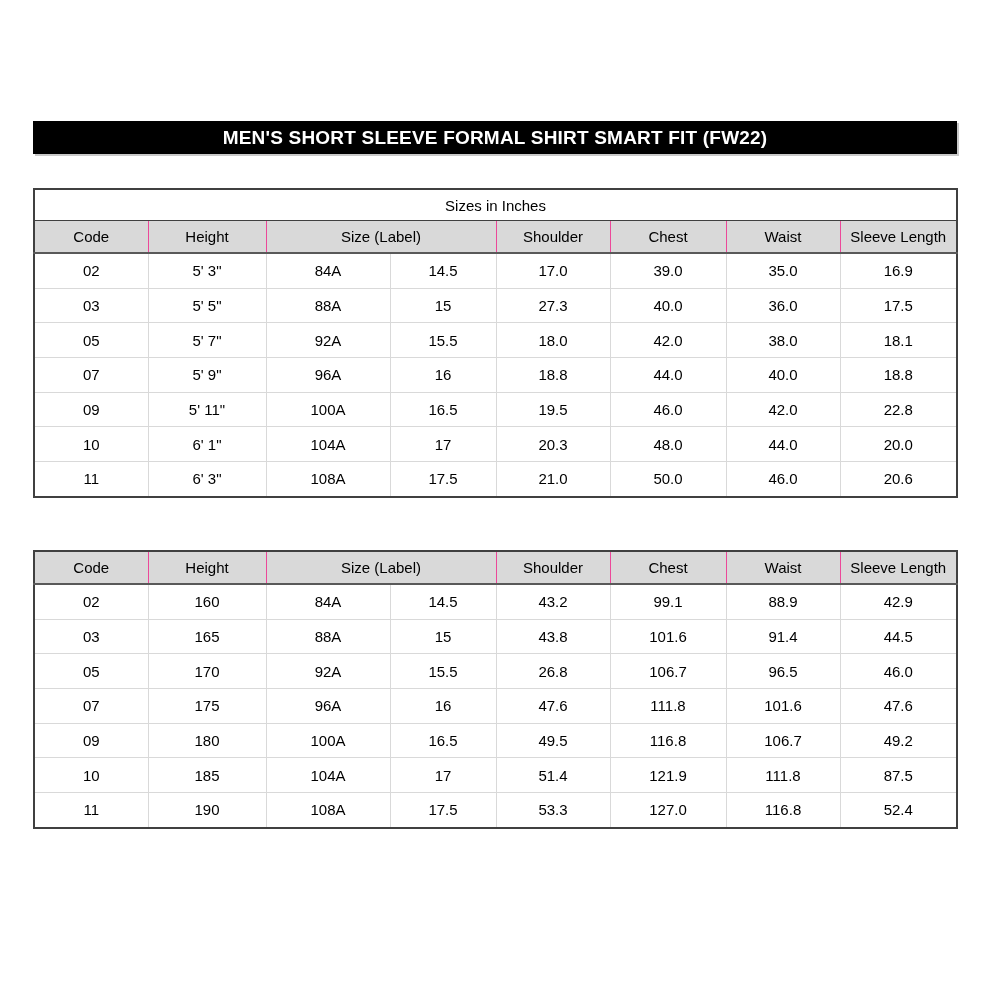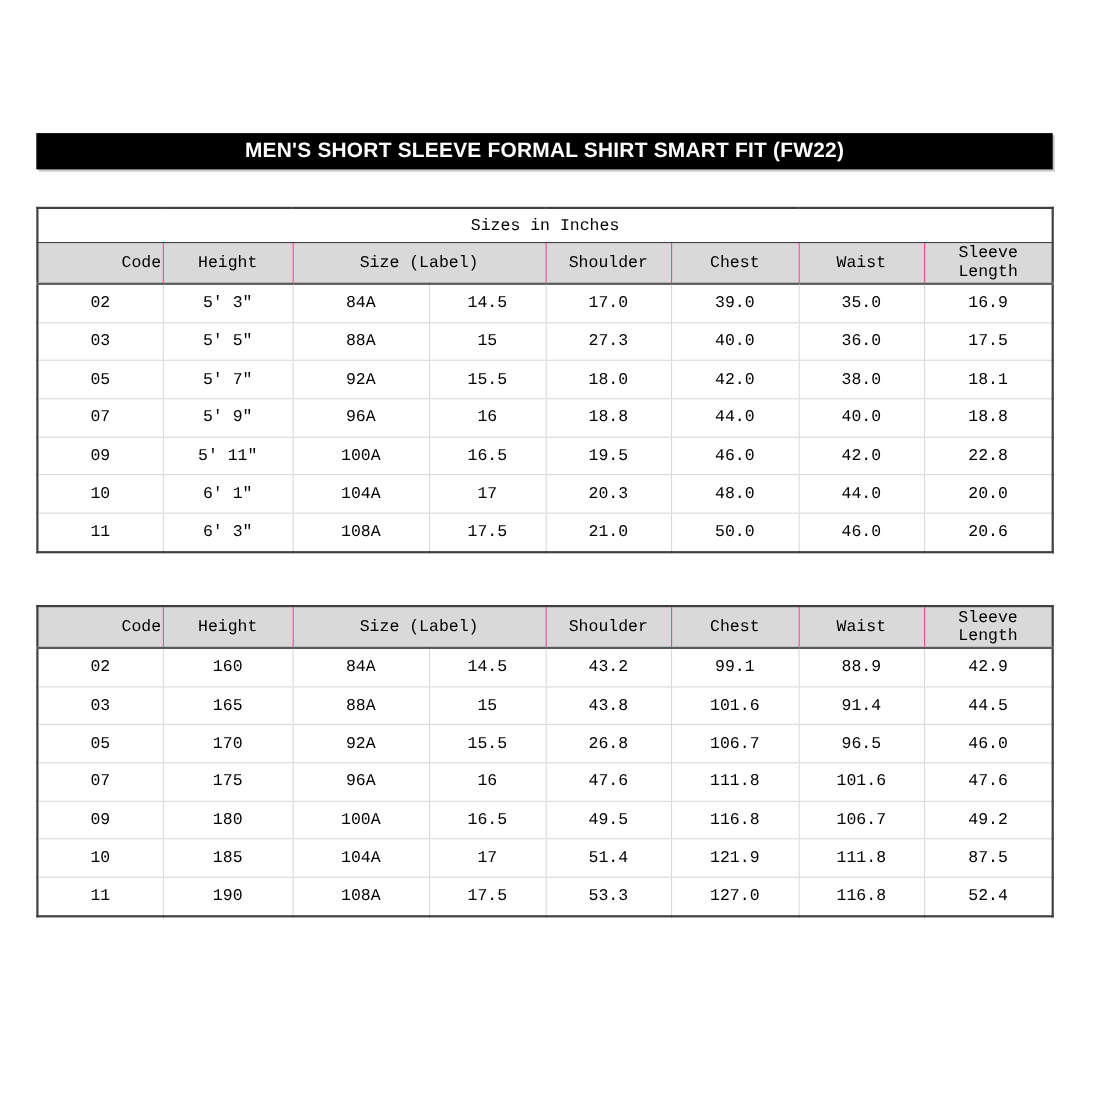--- a/index.html
+++ b/index.html
@@ -36,41 +36,40 @@
     box-shadow: 2px 2px 0 #c9c9c9;
   }
   .table-wrap-1 { position: absolute; left: 33px; top: 188px; }
   .table-wrap-2 { position: absolute; left: 33px; top: 550px; }
   table.size-table {
     border-collapse: collapse;
     table-layout: fixed;
     width: 923px;
     border: 2px solid #404040;
     font-size: 15px;
-    font-family: Liberation Mono, monospace;
   }
   tr.caption-row td {
     height: 28px;
     text-align: center;
     vertical-align: middle;
     border-bottom: 1px solid #404040;
     background: #ffffff;
     font-size: 15px;
   }
   tr.header-row th {
     background: #d9d9d9;
     height: 29px;
     font-weight: normal;
     font-size: 15px;
     text-align: center;
     vertical-align: middle;
     border-left: 1px solid #ec4899;
     border-bottom: 2px solid #595959;
   }
-  tr.header-row th:first-child { border-left: none; text-align: right; }
+  tr.header-row th:first-child { border-left: none; }
   tbody.data-body td {
     height: 31.7px;
     text-align: center;
     vertical-align: middle;
     border-left: 1px solid #d9d9d9;
     border-top: 1px solid #d9d9d9;
     background: #ffffff;
   }
   tbody.data-body td:first-child { border-left: none; }
   tbody.data-body tr:first-child td { border-top: none; }

